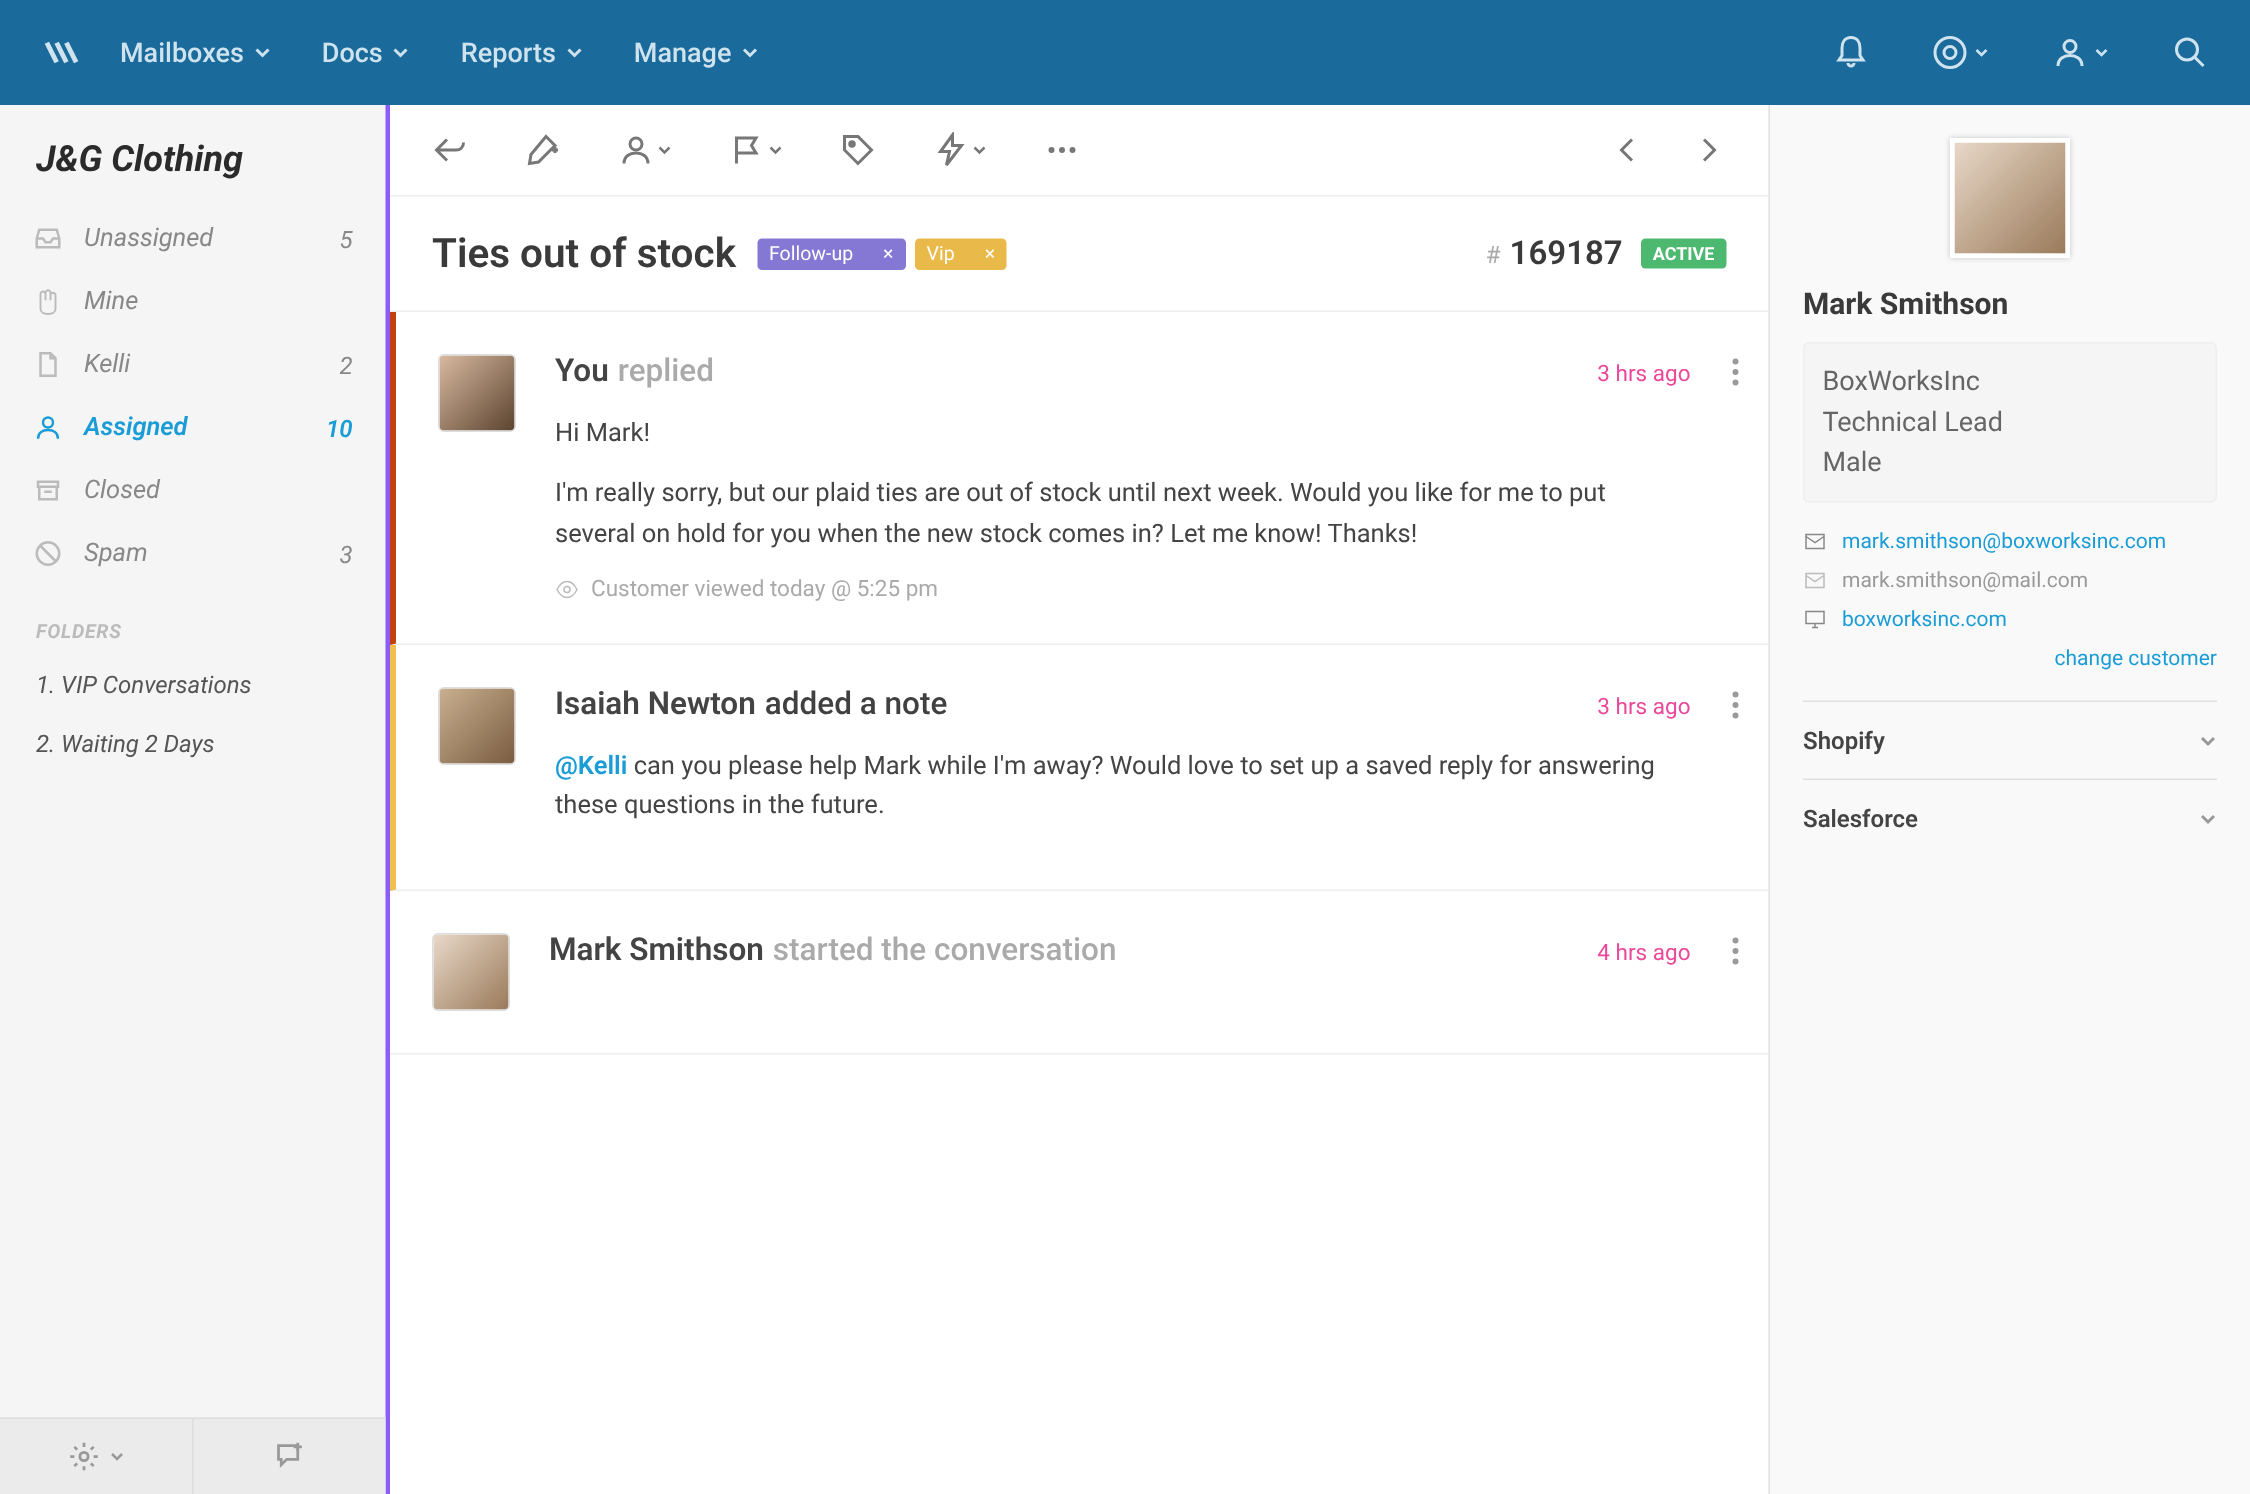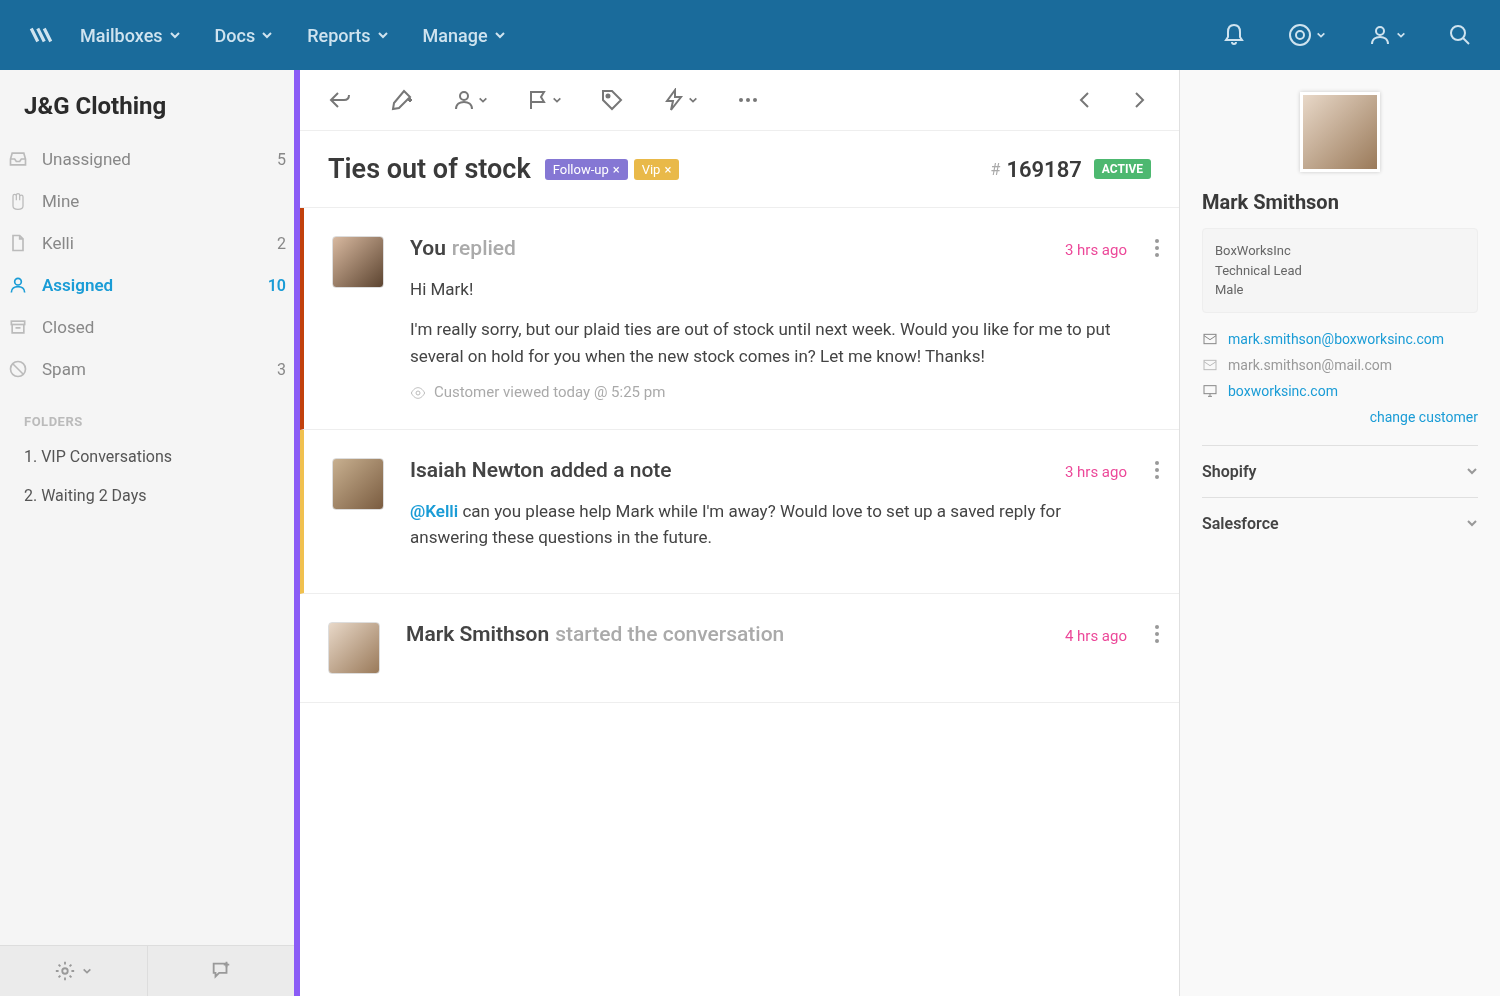--- a/index.html
+++ b/index.html
@@ -4,39 +4,39 @@
 <style>
 * { box-sizing: border-box; margin: 0; padding: 0; }
 body { font-family: -apple-system, BlinkMacSystemFont, "Segoe UI", Roboto, sans-serif; background: #f8f8f8; color: #333; width: 1500px; height: 996px; overflow: hidden; }
 .topbar { height: 70px; background: #1a6b9b; display: flex; align-items: center; padding: 16px 28px; color: #cfe3ef; }
 .logo { width: 26px; height: 26px; margin-right: 26px; }
 .nav-items { display: flex; gap: 34px; }
 .nav-item { color: #cfe3ef; font-size: 18px; font-weight: 500; cursor: pointer; display: flex; align-items: center; gap: 6px; }
 .nav-right { margin-left: auto; display: flex; align-items: center; gap: 42px; }
 .nav-icon { width: 24px; height: 24px; cursor: pointer; fill: #cfe3ef; }
 .main { display: flex; height: calc(100% - 70px); }
-.sidebar { width: 300px; background: #f5f5f5; border-right: 6px solid #8b5cf6; display: flex; flex-direction: column; }
+.sidebar { width: 260px; background: #f5f5f5; border-right: 3px solid #8b5cf6; display: flex; flex-direction: column; font-style: italic; }
 .mailbox-title { padding: 22px 24px 18px; font-size: 24px; font-weight: 700; color: #2b2b2b; }
 .folder-list { flex: 1; }
-.folder-item { display: flex; align-items: center; padding: 11px 8px; font-size: 17px; color: #888; cursor: pointer; }
+.folder-item { display: flex; align-items: center; padding: 11px 22px; font-size: 17px; color: #888; cursor: pointer; }
 .folder-item.active { color: #1a9cd6; font-weight: 600; }
 .folder-icon { width: 20px; height: 20px; margin-right: 14px; flex-shrink: 0; }
 .folder-count { margin-left: auto; font-size: 16px; }
 .folders-header { padding: 24px 24px 8px; font-size: 13px; font-weight: 700; color: #bbb; letter-spacing: 0.5px; }
 .folder-link { padding: 10px 24px; font-size: 16px; color: #555; cursor: pointer; }
 .sidebar-footer { display: flex; border-top: 1px solid #ddd; background: #ebebeb; }
 .sidebar-footer > div { flex: 1; display: flex; align-items: center; justify-content: center; padding: 14px; cursor: pointer; }
 .sidebar-footer > div:first-child { border-right: 1px solid #ddd; }
 .content { flex: 1; background: #fff; border-right: 1px solid #e0e0e0; overflow-y: auto; }
 .toolbar { display: flex; align-items: center; padding: 18px 28px; border-bottom: 1px solid #eee; gap: 38px; }
 .toolbar-icon { width: 24px; height: 24px; cursor: pointer; stroke: #777; fill: none; stroke-width: 2; }
 .toolbar-nav { margin-left: auto; display: flex; gap: 30px; }
 .subject-row { display: flex; align-items: center; padding: 22px 28px; border-bottom: 1px solid #eee; }
 .subject { font-size: 27px; font-weight: 600; color: #3a3a3a; margin-right: 14px; }
-.tag { font-size: 13px; padding: 3px 8px; border-radius: 3px; margin-right: 6px; color: #fff; display: inline-flex; align-items: flex-end; gap: 4px; }
+.tag { font-size: 13px; padding: 3px 8px; border-radius: 3px; margin-right: 6px; color: #fff; display: inline-flex; align-items: flex-end; gap: 20px; }
 .tag-followup { background: #8577d4; }
 .tag-vip { background: #e9b949; }
 .ticket-meta { margin-left: auto; display: flex; align-items: center; gap: 12px; }
 .ticket-num { font-size: 22px; font-weight: 600; color: #3a3a3a; }
 .hash { color: #aaa; font-size: 16px; margin-right: -6px; }
 .status-badge { background: #4db870; color: #fff; font-size: 12px; font-weight: 700; padding: 3px 8px; border-radius: 3px; }
 .message { padding: 28px 52px 28px 28px; border-bottom: 1px solid #eee; display: flex; gap: 26px; position: relative; }
 .message.reply-border { border-left: 4px solid #c2410c; }
 .message.note-border { border-left: 4px solid #f0c04e; }
 .avatar { width: 52px; height: 52px; border-radius: 4px; border: 1px solid #ddd; flex-shrink: 0; background: #dcc; }
@@ -51,21 +51,21 @@
 .msg-time { margin-left: auto; font-size: 15px; color: #ec4899; }
 .msg-content { font-size: 17px; line-height: 1.55; color: #444; }
 .msg-content p { margin-bottom: 14px; }
 .mention { color: #1a9cd6; font-weight: 600; }
 .viewed { display: flex; align-items: flex-end; gap: 8px; color: #aaa; font-size: 15px; margin-top: 2px; }
 .msg-menu { position: absolute; top: 28px; right: 20px; cursor: pointer; }
 .msg-menu span { display: block; width: 4px; height: 4px; background: #999; border-radius: 50%; margin: 3px 0; }
 .customer-panel { width: 320px; background: #f9f9f9; padding: 22px; overflow-y: auto; }
 .cust-avatar { width: 80px; height: 80px; border: 3px solid #fff; box-shadow: 0 0 4px rgba(0,0,0,0.2); margin: 0 auto 18px; display: block; background: linear-gradient(135deg, #e8d8c8, #9a7a5a); }
 .cust-name { font-size: 20px; font-weight: 700; color: #3a3a3a; margin-bottom: 14px; }
-.cust-info { background: #f5f5f5; border: 1px solid #eee; padding: 12px; border-radius: 4px; font-size: 13px; color: #666; line-height: 1.5; margin-bottom: 18px; }
+.cust-info { background: #f5f5f5; border: 1px solid #eee; padding: 12px; border-radius: 4px; font-size: 18px; color: #666; line-height: 1.5; margin-bottom: 18px; }
 .cust-contact { font-size: 14px; margin-bottom: 10px; display: flex; align-items: center; gap: 10px; }
 .cust-contact.link { color: #1a9cd6; }
 .cust-contact.muted { color: #999; }
 .contact-icon { width: 16px; height: 16px; flex-shrink: 0; }
 .change-link { text-align: right; font-size: 14px; color: #1a9cd6; cursor: pointer; margin-top: 6px; margin-bottom: 20px; }
 .panel-section { padding: 16px 0; border-top: 1px solid #e0e0e0; display: flex; align-items: center; justify-content: space-between; font-size: 16px; font-weight: 600; color: #444; cursor: pointer; }
 .chevron { width: 12px; height: 12px; }
 svg { display: block; }
 </style>
 </head>

